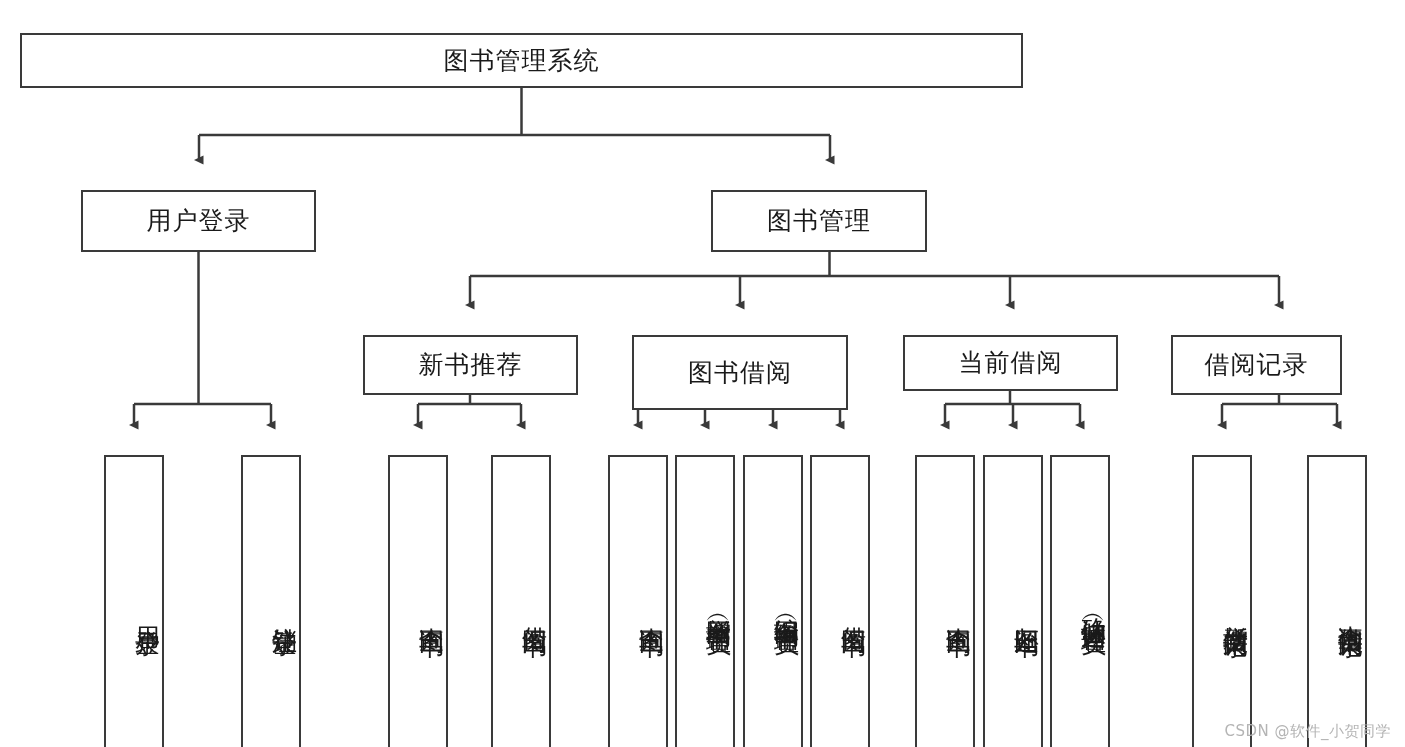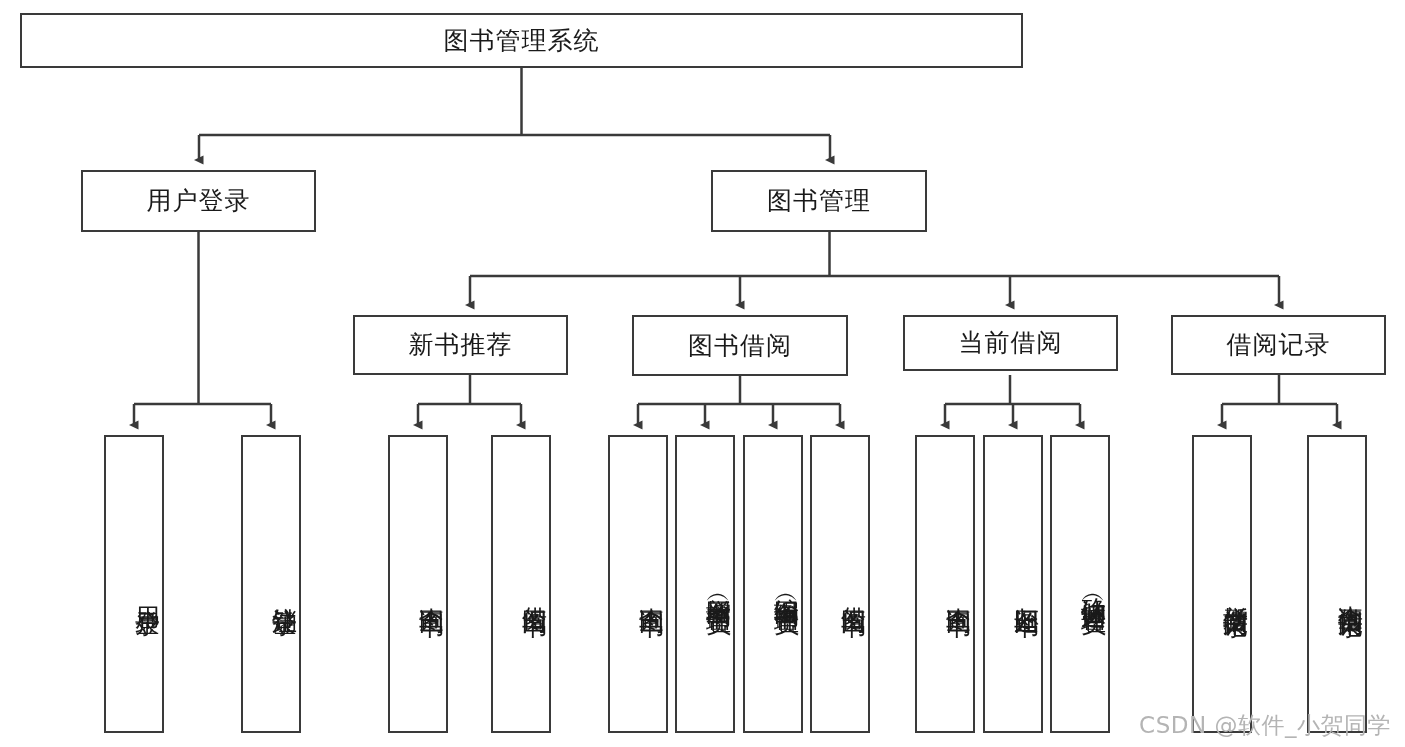--- a/index.html
+++ b/index.html
@@ -19,20 +19,21 @@
   }
   .node {
     position: absolute;
     box-sizing: border-box;
     border: 2.5px solid #3a3a3a;
     background: #ffffff;
     display: flex;
     align-items: center;
     justify-content: center;
     color: #1a1a1a;
+    margin-top: 20px;
   }
   .node.horiz {
     font-size: 25px;
     letter-spacing: 1px;
     line-height: 1.1;
   }
   .node.vert {
     writing-mode: vertical-rl;
     text-orientation: upright;
     font-size: 25px;
@@ -54,21 +55,21 @@
     left: 0;
     top: 0;
     width: 1405px;
     height: 747px;
     pointer-events: none;
   }
   .watermark {
     position: absolute;
     right: 14px;
     bottom: 6px;
-    font-size: 23px;
+    font-size: 15px;
     color: #b4b4b4;
     letter-spacing: 0.5px;
     white-space: nowrap;
   }
 </style>
 </head>
 <body>
 
 <div id="canvas">
 
@@ -126,30 +127,30 @@
     <span>图书管理系统</span>
   </div>
 
   <div class="node horiz" style="left:81px; top:170px; width:235px; height:62px;">
     <span>用户登录</span>
   </div>
   <div class="node horiz" style="left:711px; top:170px; width:216px; height:62px;">
     <span>图书管理</span>
   </div>
 
-  <div class="node horiz" style="left:353px; top:315px; width:215px; height:60px;">
+  <div class="node horiz" style="left:363px; top:315px; width:215px; height:60px;">
     <span>新书推荐</span>
   </div>
-  <div class="node horiz" style="left:632px; top:315px; width:216px; height:61px;">
+  <div class="node horiz" style="left:632px; top:315px; width:216px; height:75px;">
     <span>图书借阅</span>
   </div>
   <div class="node horiz" style="left:903px; top:315px; width:215px; height:56px;">
     <span>当前借阅</span>
   </div>
-  <div class="node horiz" style="left:1171px; top:315px; width:215px; height:60px;">
+  <div class="node horiz" style="left:1171px; top:315px; width:171px; height:60px;">
     <span>借阅记录</span>
   </div>
 
   <div class="node vert" style="left:104px; top:435px; width:60px; height:298px;">
     <span>用户登录</span>
   </div>
   <div class="node vert" style="left:241px; top:435px; width:60px; height:298px;">
     <span>注销登录</span>
   </div>
 

